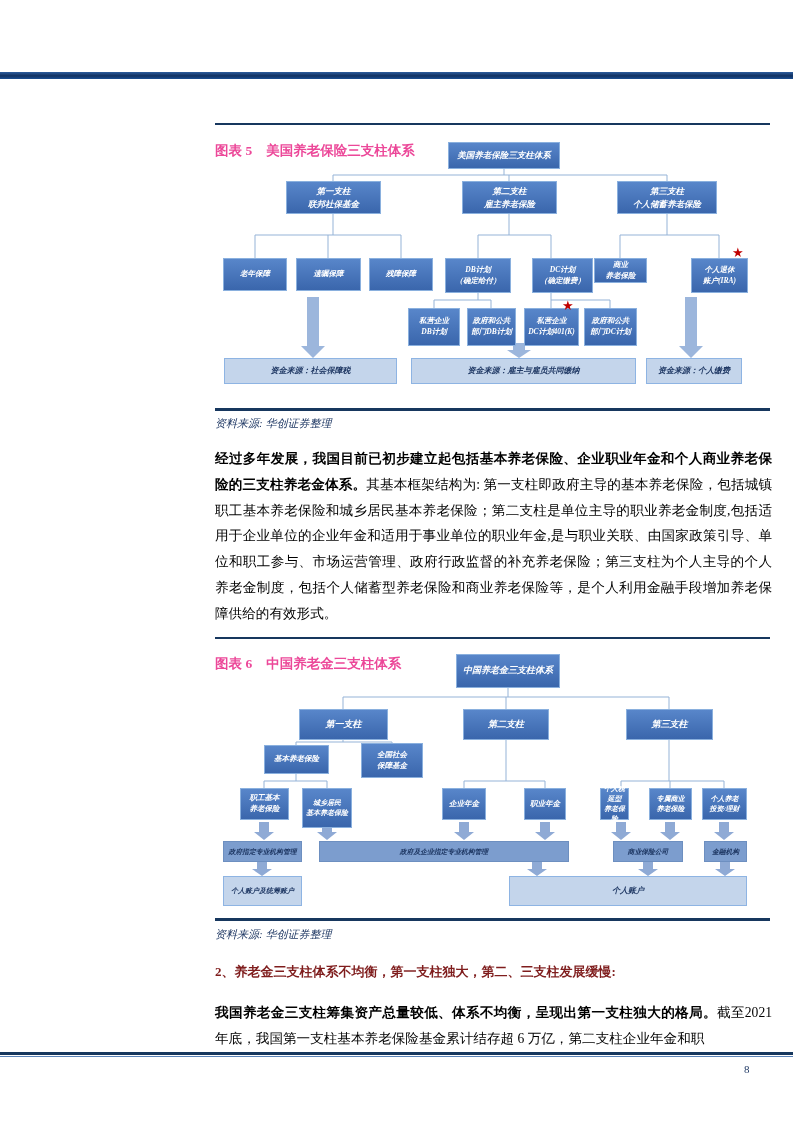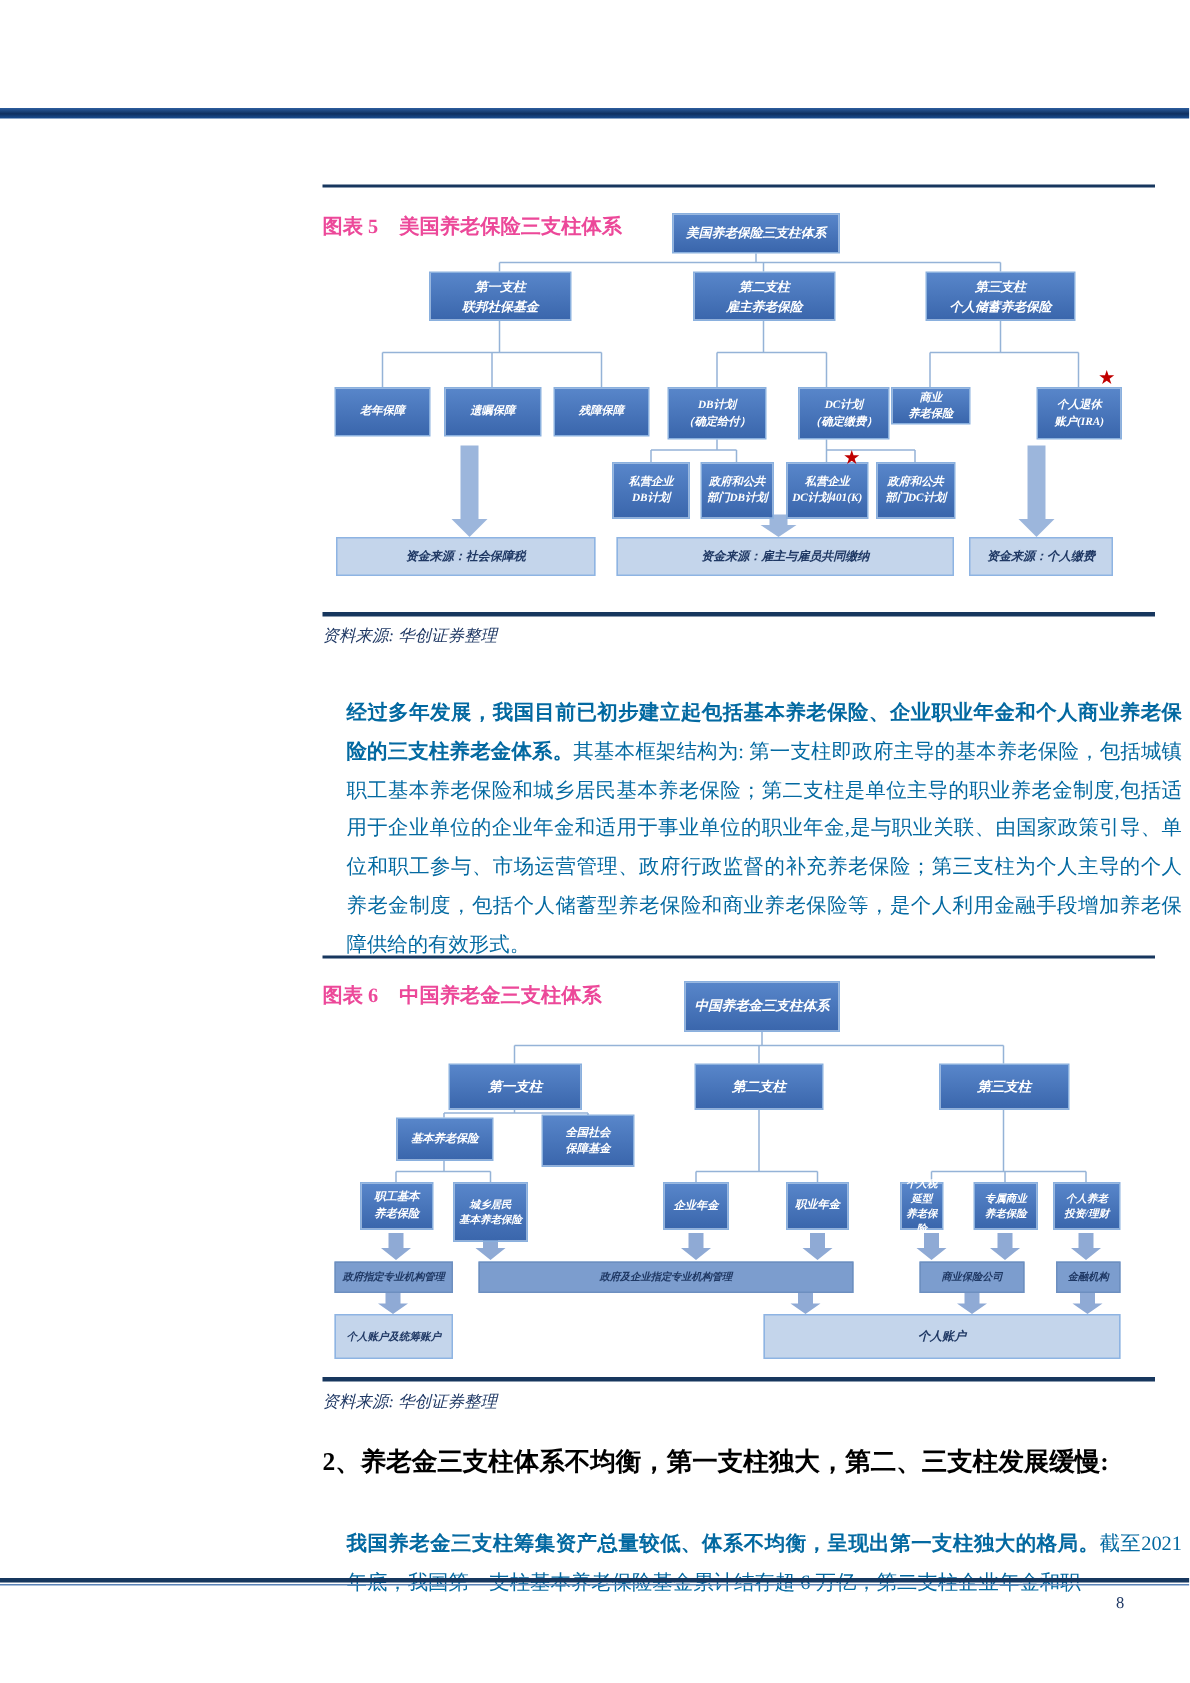--- a/index.html
+++ b/index.html
@@ -12,23 +12,23 @@
         color:#ffffff;font-size:7.5px;font-weight:bold;}
   .node.lg{font-size:8.5px;}
   .node.xl{font-size:9px;}
   .lightbox{background:#C4D5EB;border:1px solid #8EB4E3;color:#1F3864;font-weight:bold;font-size:8px;}
   .mgmtbox{background:#7C9DCE;border:1px solid #6D8FC0;color:#1F3864;font-weight:bold;font-size:6.8px;}
   .fig-title{position:absolute;font-weight:bold;font-size:13.5px;color:#ec4899;z-index:2;margin-top:40px;}
   .fig-title .lbl{margin-right:14px;}
   .rule{position:absolute;background:#17375E;z-index:2;}
   .source{position:absolute;font-style:italic;font-size:11px;color:#1F3864;z-index:2;}
   .body-p{position:absolute;font-size:13.6px;line-height:25.8px;text-align:justify;
-          color:#0369a1;z-index:2;margin:16px;}
+          color:#000000;z-index:2;margin:0;}
   .body-p b{font-weight:bold;}
-  .h2{position:absolute;font-size:17px;font-weight:bold;color:#000000;z-index:2;}
+  .h2{position:absolute;font-size:13px;font-weight:bold;color:#7f1d1d;z-index:2;}
   .star{position:absolute;color:#C00000;font-size:13px;line-height:13px;z-index:5;
         font-family:"DejaVu Sans",sans-serif;font-style:normal;}
   .pagenum{position:absolute;font-size:11px;color:#1F3864;z-index:2;}
   .topbar{position:absolute;left:0;top:72px;width:793px;height:7px;z-index:2;
           background:linear-gradient(180deg,#2C5D9E 0%,#0F3060 55%,#1B4F93 100%);}
   .footbar1{position:absolute;left:0;top:1052px;width:793px;height:3px;background:#17375E;z-index:2;}
   .footbar2{position:absolute;left:0;top:1056px;width:793px;height:1px;background:#5B83B8;z-index:2;}
 </style>
 </head>
 <body>

